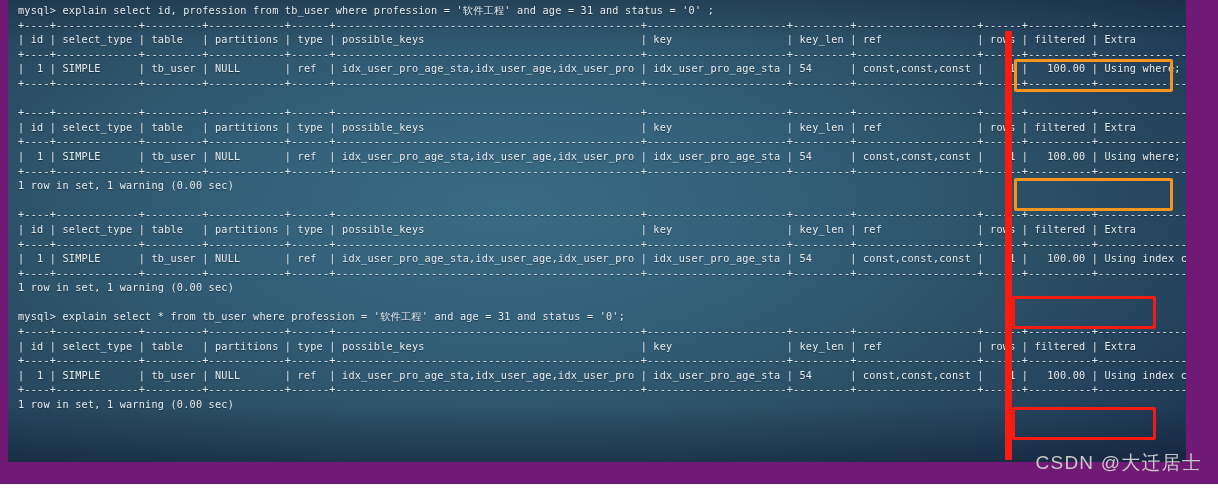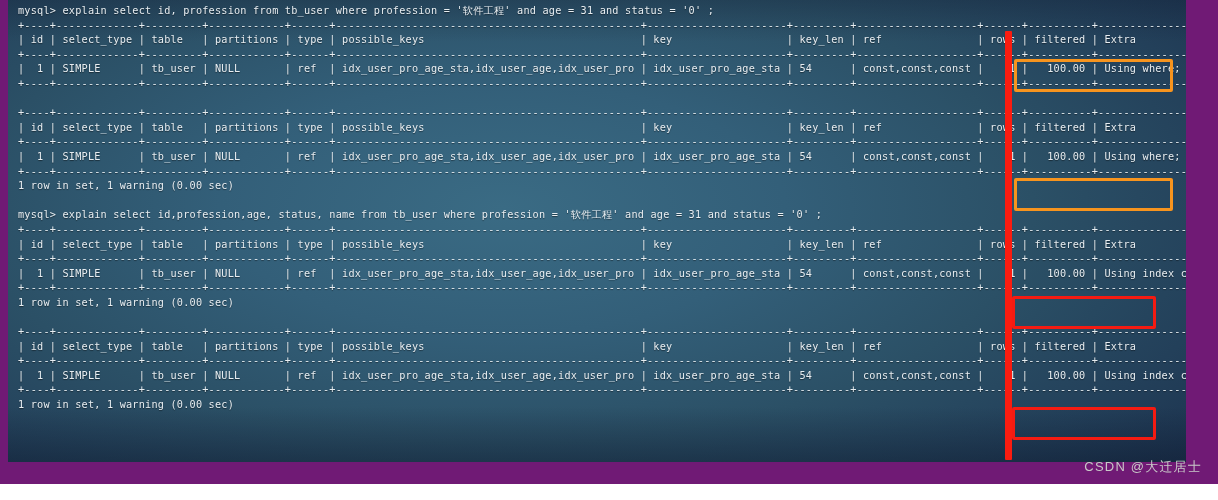--- a/index.html
+++ b/index.html
@@ -64,21 +64,21 @@
     border-radius:2px;
   }
   .hl-orange{border:3px solid #f7941e;}
   .hl-red{border:3px solid #f51b12;}
 
   
   #watermark{
     position:absolute;
     right:16px;bottom:8px;
     font-family:"Liberation Sans","DejaVu Sans",sans-serif;
-    font-size:13px;
+    font-size:19px;
     color:#c8c8c8;
     letter-spacing:1.2px;
     z-index:7;
     white-space:nowrap;
   }
 </style>
 </head>
 <body>
 
 <div id="screen">
@@ -95,29 +95,29 @@
       <div class="gap"></div>
 
       <pre class="block">+----+-------------+---------+------------+------+------------------------------------------------+----------------------+---------+-------------------+------+----------+------------------------+</pre>
       <pre class="block">| id | select_type | table   | partitions | type | possible_keys                                  | key                  | key_len | ref               | rows | filtered | Extra                  |</pre>
       <pre class="block">+----+-------------+---------+------------+------+------------------------------------------------+----------------------+---------+-------------------+------+----------+------------------------+</pre>
       <pre class="block">|  1 | SIMPLE      | tb_user | NULL       | ref  | idx_user_pro_age_sta,idx_user_age,idx_user_pro | idx_user_pro_age_sta | 54      | const,const,const |    1 |   100.00 | Using where; Using index |</pre>
       <pre class="block">+----+-------------+---------+------------+------+------------------------------------------------+----------------------+---------+-------------------+------+----------+------------------------+</pre>
       <pre class="block">1 row in set, 1 warning (0.00 sec)</pre>
       <div class="gap"></div>
 
-      <pre class="block">mysql&gt; explain select id,profession,age, status, name from tb_user where profession = '软件工程' and age = 31 and status = '0' ;</pre>
       <pre class="block">+----+-------------+---------+------------+------+------------------------------------------------+----------------------+---------+-------------------+------+----------+------------------------+</pre>
       <pre class="block">| id | select_type | table   | partitions | type | possible_keys                                  | key                  | key_len | ref               | rows | filtered | Extra                  |</pre>
       <pre class="block">+----+-------------+---------+------------+------+------------------------------------------------+----------------------+---------+-------------------+------+----------+------------------------+</pre>
       <pre class="block">|  1 | SIMPLE      | tb_user | NULL       | ref  | idx_user_pro_age_sta,idx_user_age,idx_user_pro | idx_user_pro_age_sta | 54      | const,const,const |    1 |   100.00 | Using index condition  |</pre>
       <pre class="block">+----+-------------+---------+------------+------+------------------------------------------------+----------------------+---------+-------------------+------+----------+------------------------+</pre>
       <pre class="block">1 row in set, 1 warning (0.00 sec)</pre>
       <div class="gap"></div>
 
+      <pre class="block">mysql&gt; explain select * from tb_user where profession = '软件工程' and age = 31 and status = '0';</pre>
       <pre class="block">+----+-------------+---------+------------+------+------------------------------------------------+----------------------+---------+-------------------+------+----------+------------------------+</pre>
       <pre class="block">| id | select_type | table   | partitions | type | possible_keys                                  | key                  | key_len | ref               | rows | filtered | Extra                  |</pre>
       <pre class="block">+----+-------------+---------+------------+------+------------------------------------------------+----------------------+---------+-------------------+------+----------+------------------------+</pre>
       <pre class="block">|  1 | SIMPLE      | tb_user | NULL       | ref  | idx_user_pro_age_sta,idx_user_age,idx_user_pro | idx_user_pro_age_sta | 54      | const,const,const |    1 |   100.00 | Using index condition  |</pre>
       <pre class="block">+----+-------------+---------+------------+------+------------------------------------------------+----------------------+---------+-------------------+------+----------+------------------------+</pre>
       <pre class="block">1 row in set, 1 warning (0.00 sec)</pre>
 
     </div>
   </div>
 

